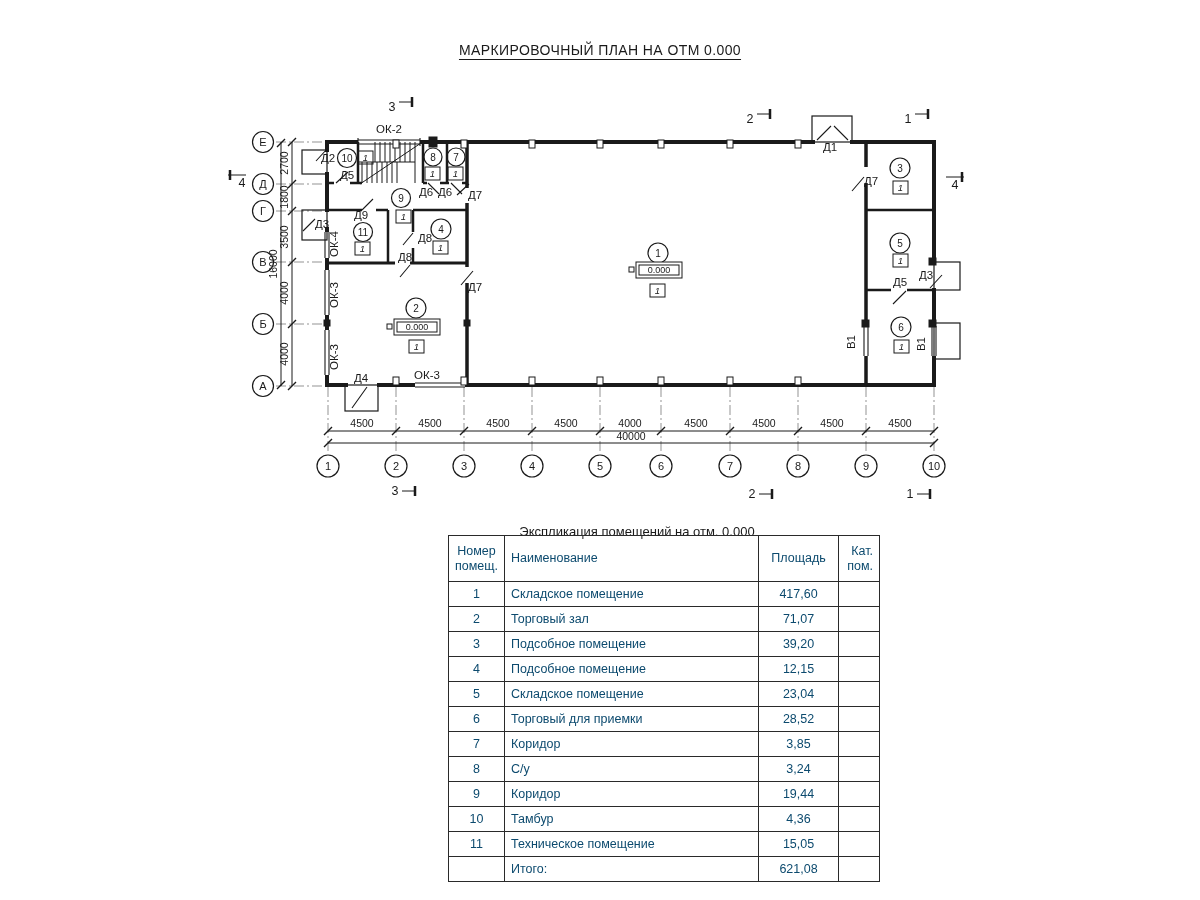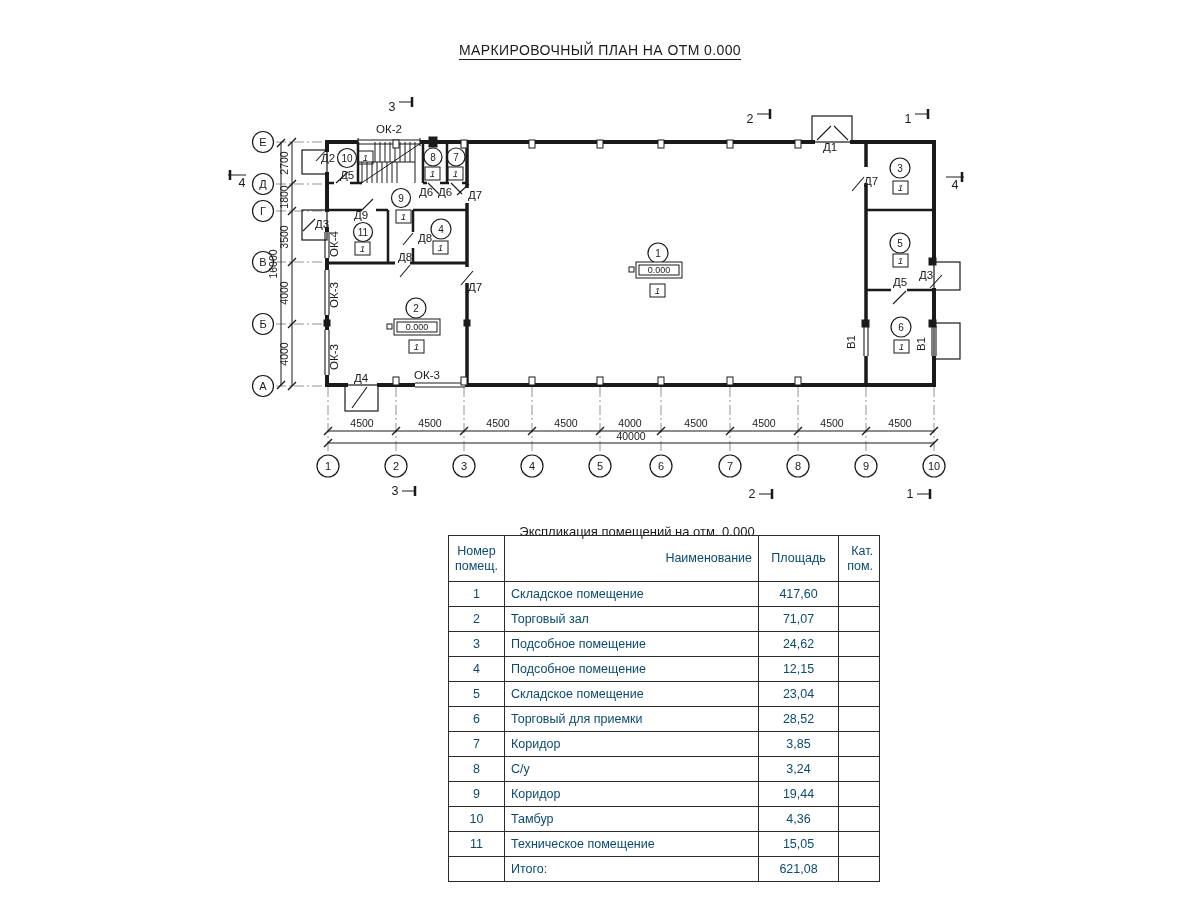--- a/index.html
+++ b/index.html
@@ -280,42 +280,42 @@
     <text x="925" y="344" transform="rotate(-90 925 344)">В1</text>
   </g>
 </svg>
 
 <div class="table-title">Экспликация помещений на отм. 0.000</div>
 
 <table class="expl">
   <thead>
     <tr>
       <th class="c-num"><span>Номер</span><br><span>помещ.</span></th>
-      <th class="c-name" style="text-align:right">Наименование</th>
+      <th class="c-name" style="text-align:left">Наименование</th>
       <th class="c-area">Площадь</th>
       <th class="c-cat"><span>Кат.</span><br><span>пом.</span></th>
     </tr>
   </thead>
   <tbody>
     <tr>
         <td class="c-num">1</td>
         <td class="c-name">Складское помещение</td>
         <td class="c-area">417,60</td>
         <td class="c-cat"></td>
       </tr>
     <tr>
         <td class="c-num">2</td>
         <td class="c-name">Торговый зал</td>
         <td class="c-area">71,07</td>
         <td class="c-cat"></td>
       </tr>
     <tr>
         <td class="c-num">3</td>
         <td class="c-name">Подсобное помещение</td>
-        <td class="c-area">24,62</td>
+        <td class="c-area">39,20</td>
         <td class="c-cat"></td>
       </tr>
     <tr>
         <td class="c-num">4</td>
         <td class="c-name">Подсобное помещение</td>
         <td class="c-area">12,15</td>
         <td class="c-cat"></td>
       </tr>
     <tr>
         <td class="c-num">5</td>

